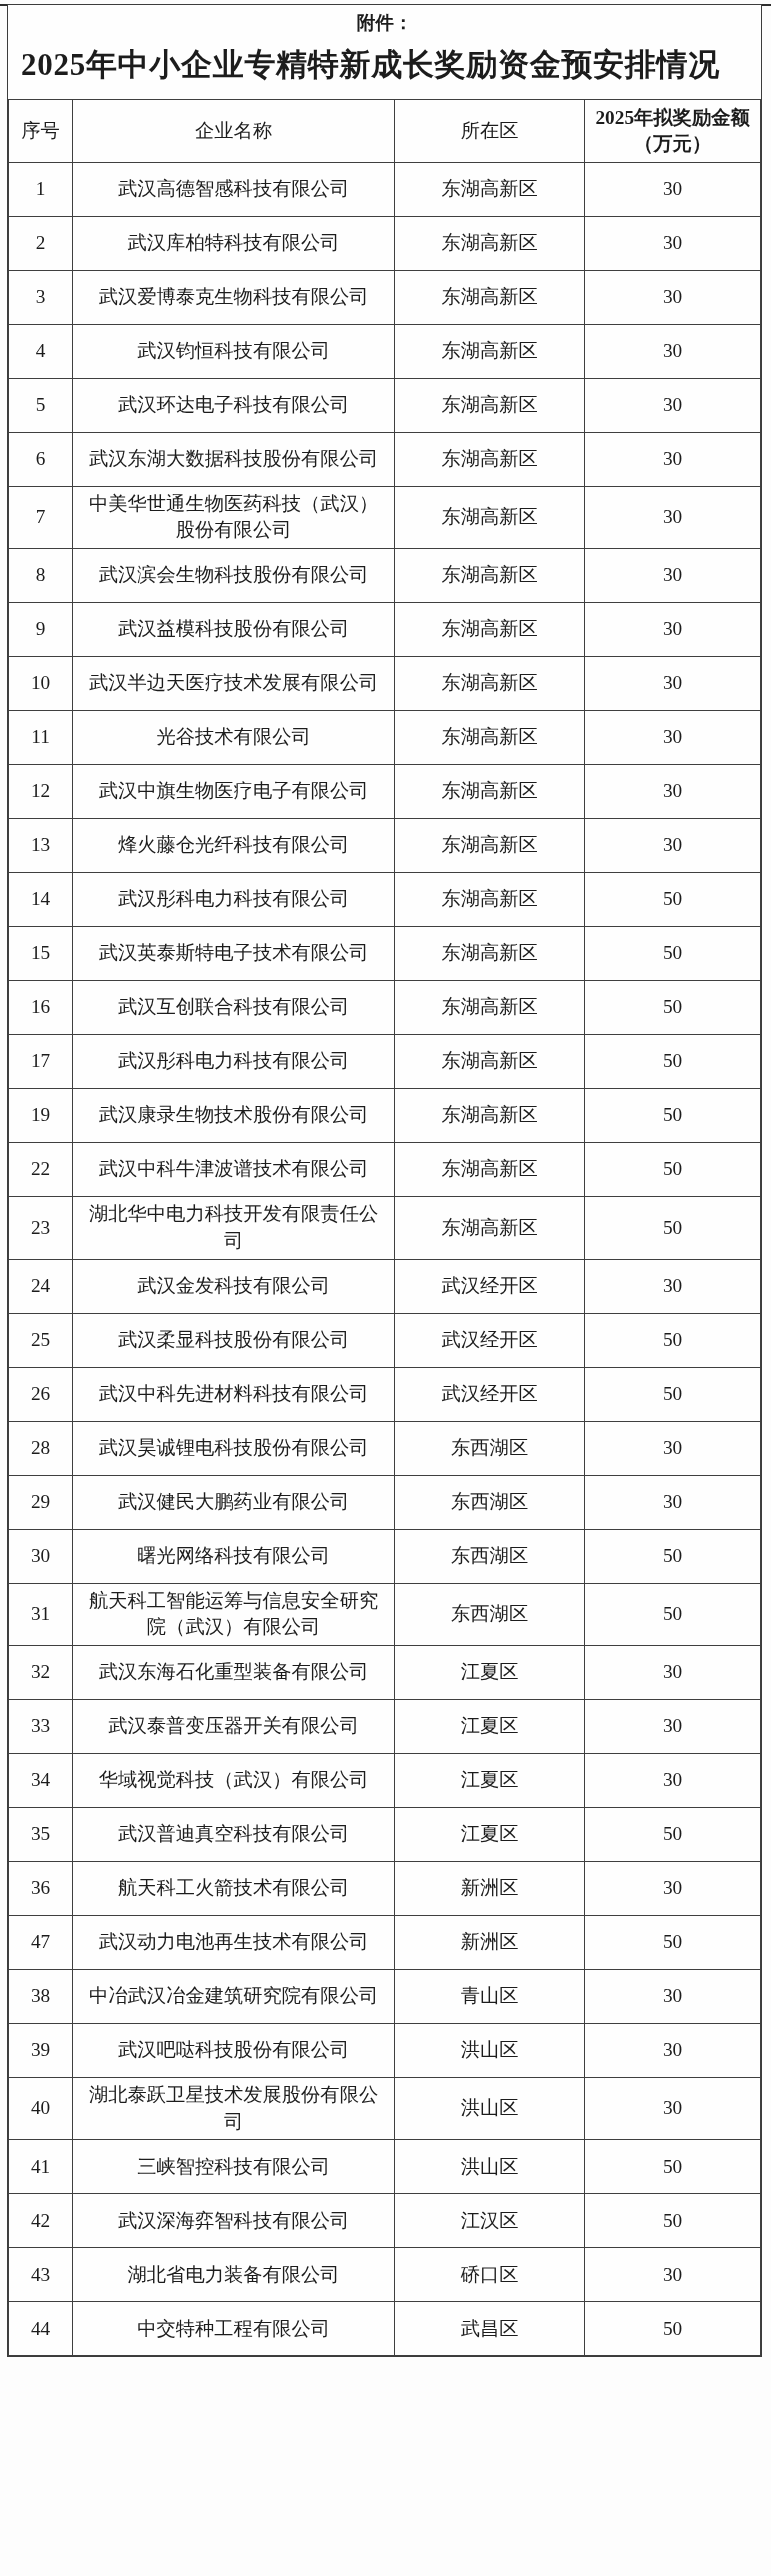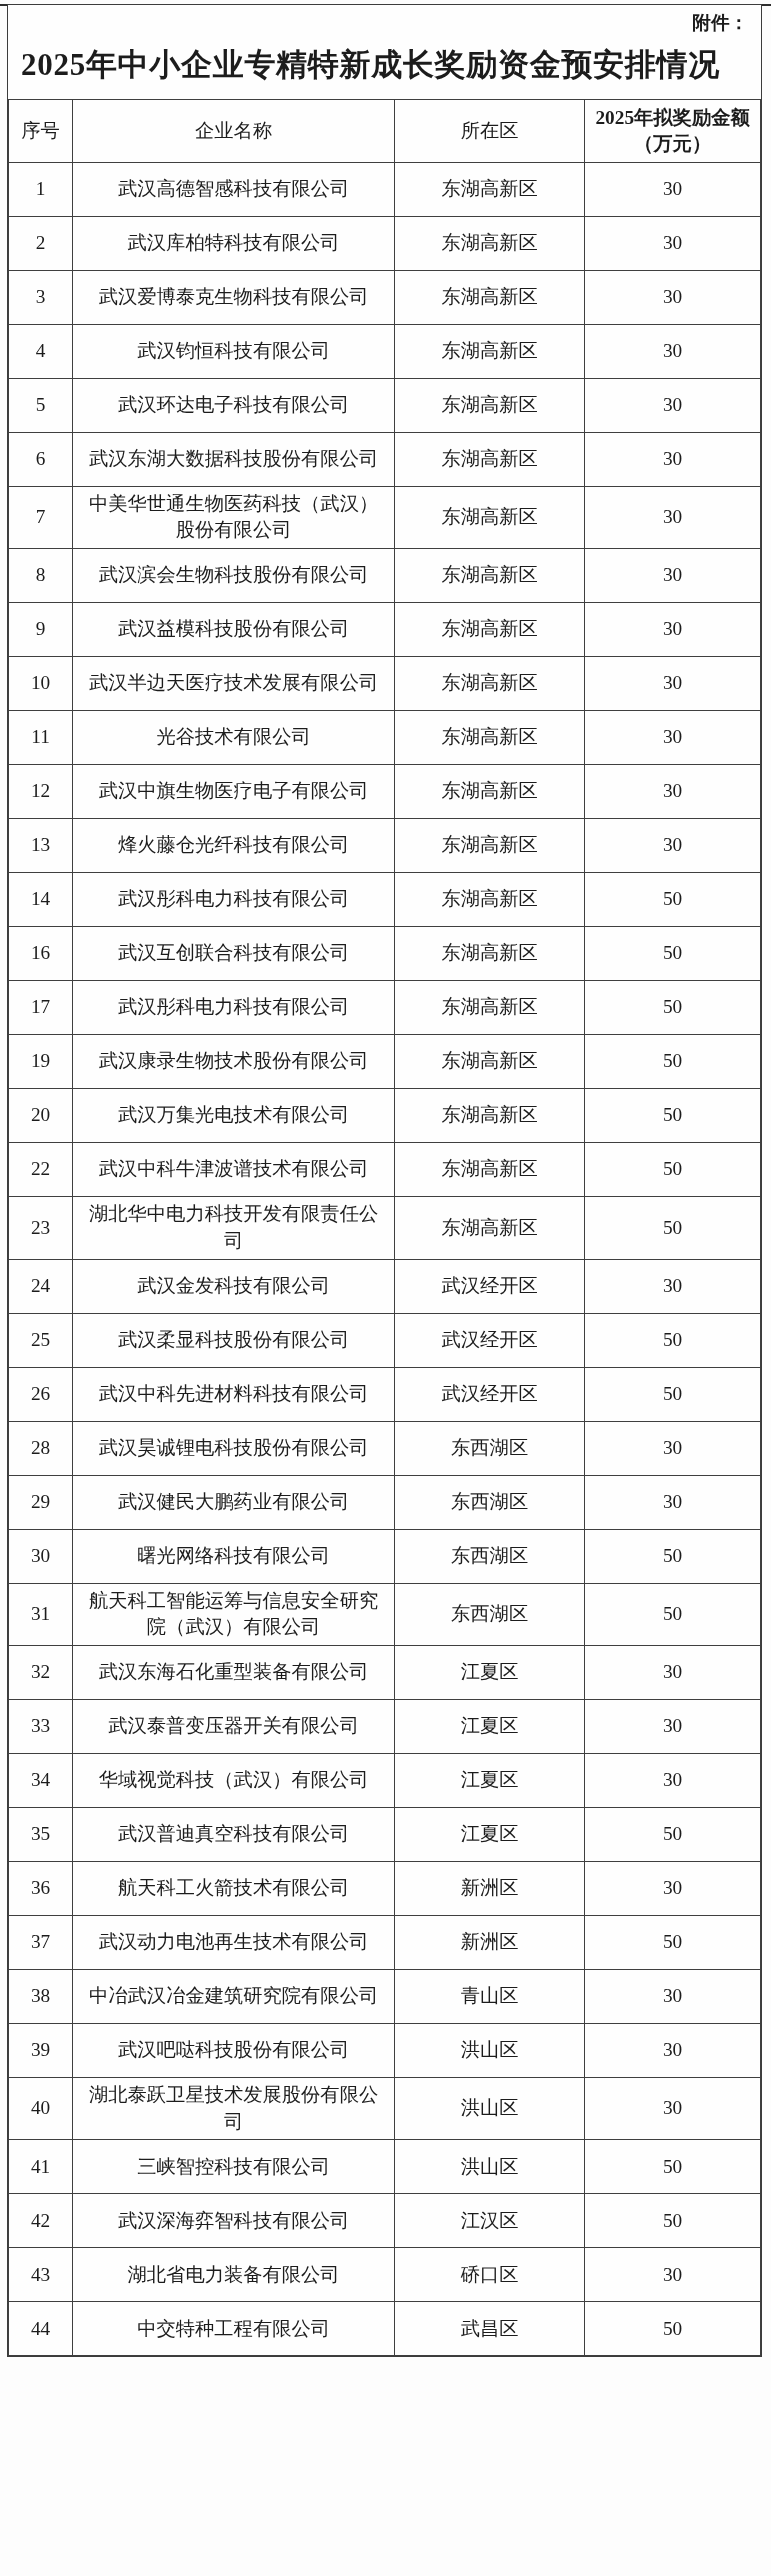--- a/index.html
+++ b/index.html
@@ -32,21 +32,21 @@
   }
   .head-block {
     height: 94px;
     box-sizing: border-box;
     padding: 5.7px 13px 0 13px;
   }
   .attachment {
     font-size: 18.6px;
     font-weight: bold;
     line-height: 24px;
-    text-align: right;
+    text-align: center;
   }
   .doc-title {
     margin: 10px 0 0 0;
     text-align: left;
     font-size: 31px;
     font-weight: bold;
     letter-spacing: 0.7px;
     line-height: 40px;
   }
   table.grid {
@@ -180,40 +180,40 @@
             <td>东湖高新区</td>
             <td>30</td>
           </tr>
           <tr>
             <td>14</td>
             <td>武汉彤科电力科技有限公司</td>
             <td>东湖高新区</td>
             <td>50</td>
           </tr>
           <tr>
+            <td>15</td>
+            <td>武汉英泰斯特电子技术有限公司</td>
+            <td>东湖高新区</td>
+            <td>50</td>
+          </tr>
+          <tr>
             <td>16</td>
             <td>武汉互创联合科技有限公司</td>
             <td>东湖高新区</td>
             <td>50</td>
           </tr>
           <tr>
             <td>17</td>
             <td>武汉彤科电力科技有限公司</td>
             <td>东湖高新区</td>
             <td>50</td>
           </tr>
           <tr>
             <td>19</td>
             <td>武汉康录生物技术股份有限公司</td>
-            <td>东湖高新区</td>
-            <td>50</td>
-          </tr>
-          <tr>
-            <td>20</td>
-            <td>武汉万集光电技术有限公司</td>
             <td>东湖高新区</td>
             <td>50</td>
           </tr>
           <tr>
             <td>22</td>
             <td>武汉中科牛津波谱技术有限公司</td>
             <td>东湖高新区</td>
             <td>50</td>
           </tr>
           <tr>
@@ -288,21 +288,21 @@
             <td>江夏区</td>
             <td>50</td>
           </tr>
           <tr>
             <td>36</td>
             <td>航天科工火箭技术有限公司</td>
             <td>新洲区</td>
             <td>30</td>
           </tr>
           <tr>
-            <td>37</td>
+            <td>47</td>
             <td>武汉动力电池再生技术有限公司</td>
             <td>新洲区</td>
             <td>50</td>
           </tr>
           <tr>
             <td>38</td>
             <td>中冶武汉冶金建筑研究院有限公司</td>
             <td>青山区</td>
             <td>30</td>
           </tr>

